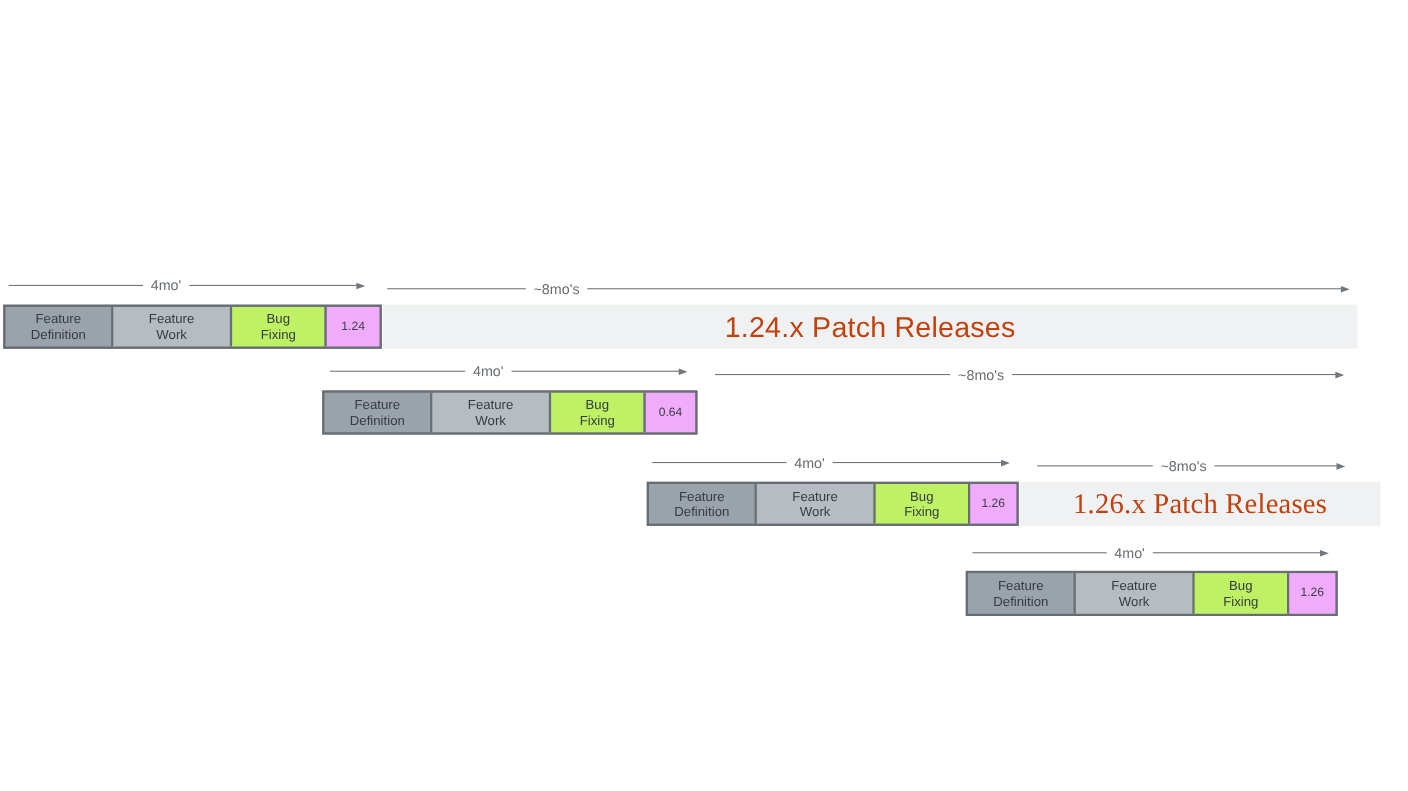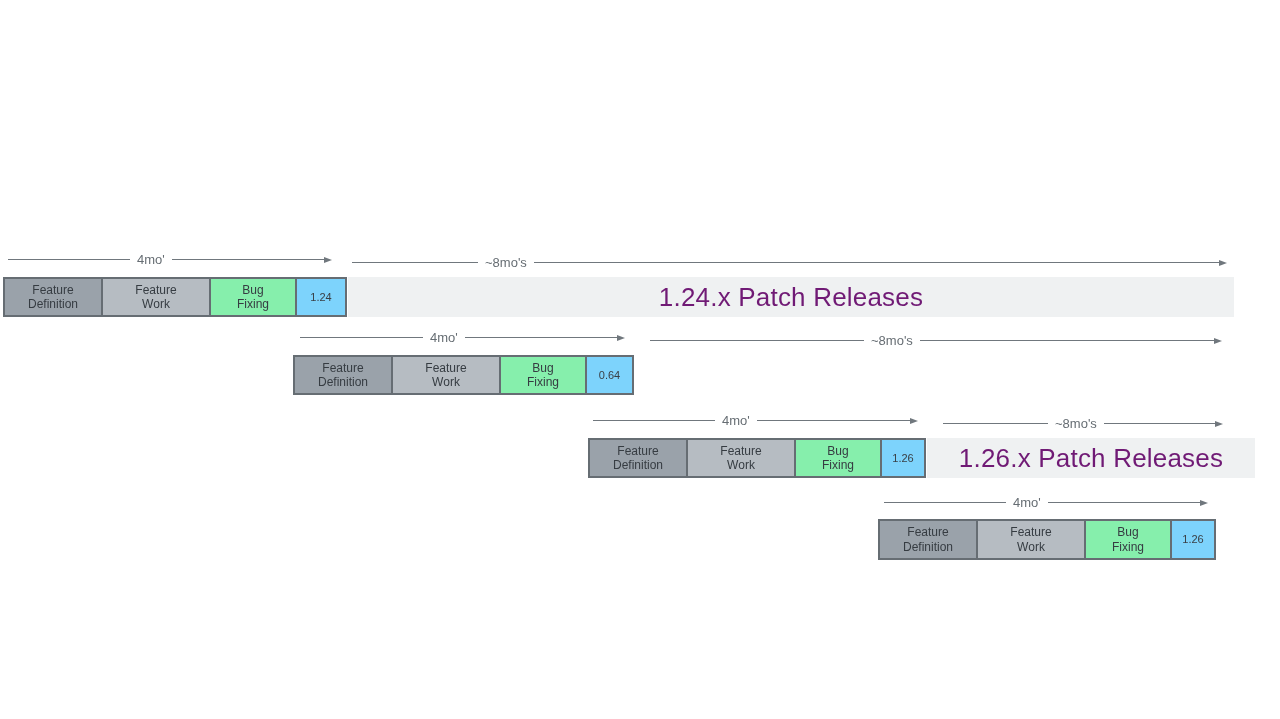--- a/index.html
+++ b/index.html
@@ -14,30 +14,30 @@
   .rowboxes { position:absolute; display:flex; height:40px; }
   .pgroup { display:flex; height:100%; border:2px solid #666d73; background:#666d73; }
   .phase {
     display:flex; flex-direction:column; align-items:center; justify-content:center;
     text-align:center; font-size:12px; line-height:1.18; color:#363c42;
     border-left:2px solid #666d73; height:100%;
   }
   .phase:first-child { border-left:none; }
   .fd { width:96px;  background:#9aa2aa; }
   .fw { width:108px; background:#b6bcc2; }
-  .bf { width:86px;  background:#86efac; }
-  .ver { background:#7dd3fc; font-size:11px; color:#3a4046; }
+  .bf { width:86px;  background:#bef264; }
+  .ver { background:#f0abfc; font-size:11px; color:#3a4046; }
   .patchbar {
     margin-left:1px; height:100%; background:#eff1f2;
     display:flex; align-items:center; justify-content:center;
-    font-size:26px; color:#701a75; letter-spacing:0.2px; white-space:nowrap;
+    font-size:26px; color:#c2410c; letter-spacing:0.2px; white-space:nowrap;
   }
   .r1 { left:3px;   top:277px; }  .r1 .ver { width:50px; } .r1 .patchbar { width:886px; }
   .r2 { left:293px; top:355px; }  .r2 .ver { width:47px; } .r2 .patchbar { width:610px; }
-  .r3 { left:588px; top:438px; }  .r3 .ver { width:44px; } .r3 .patchbar { width:328px; }
+  .r3 { left:588px; top:438px; }  .r3 .ver { width:44px; } .r3 .patchbar { width:328px;font-family:Liberation Serif, serif; }
   .r4 { left:878px; top:519px; height:41px; } .r4 .ver { width:44px; }
 
   
   .arr { position:absolute; display:flex; align-items:center; height:17px; }
   .arr .seg { height:1.5px; background:#70777d; }
   .arr .seg.grow { flex:1; }
   .alabel { font-size:13px; color:#666d73; padding:0 7px; white-space:nowrap; }
   .ahead {
     width:0; height:0; margin-left:-1px;
     border-left:8px solid #70777d;

